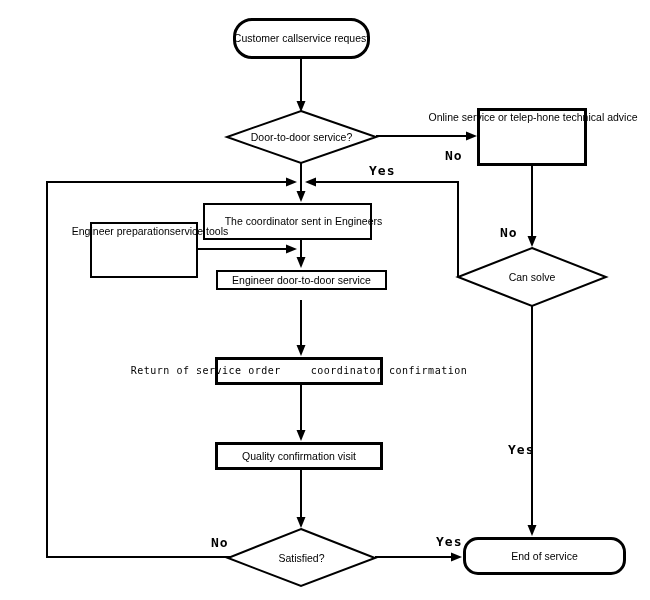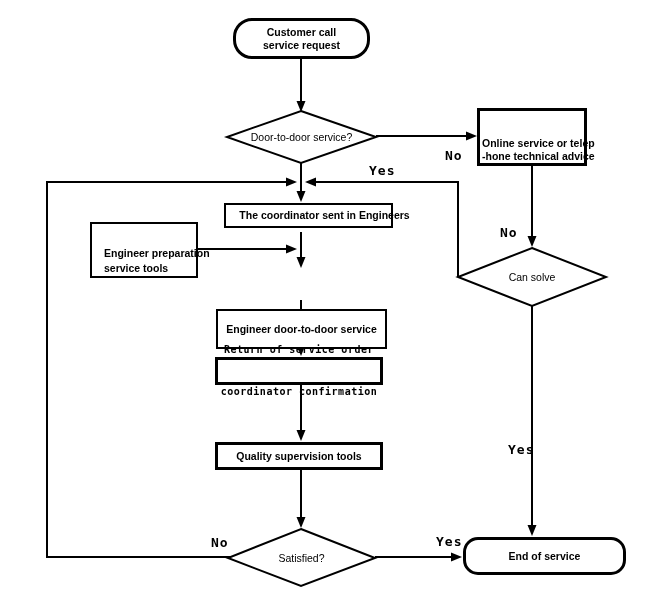--- a/index.html
+++ b/index.html
@@ -11,28 +11,27 @@
   }
   .stage{position:absolute;left:0;top:0;width:650px;height:600px;}
   .wires{position:absolute;left:0;top:0;}
   .wires line,.wires polyline{stroke:var(--line,#000);stroke-width:2;fill:none;}
   .wires polygon.arrow{fill:var(--line,#000);stroke:none;}
   .wires polygon.diamond{fill:var(--node_fill,#fff);stroke:var(--line,#000);stroke-width:2;}
   .node{
     position:absolute;box-sizing:border-box;
     background:var(--node_fill,#fff);
     border:2px solid var(--line,#000);
-    display:flex;flex-direction:column;align-items:center;justify-content:center;
+    display:flex;flex-direction:row;align-items:center;justify-content:center;
     font-size:10.5px;line-height:13px;color:#000;text-align:center;
     white-space:nowrap;
-    font-weight:bold;
   }
   .terminal{border-width:3px;}
   .node.thick{border-width:3px;}
-  .node.left-text{align-items:flex-start;text-align:left;justify-content:flex-end;}
+  .node.left-text{align-items:flex-start;text-align:left;}
   .node.mono{
     font-family:"DejaVu Sans Mono",monospace;
     font-size:10px;line-height:12px;letter-spacing:0.5px;gap:30px;
   }
   .dtext{
     position:absolute;display:flex;align-items:center;justify-content:center;
     font-size:10.5px;color:#000;text-align:left;white-space:nowrap;
   }
   .edge-label{
     position:absolute;
@@ -99,40 +98,40 @@
 
   <div class="dtext" style="left:227px;top:112px;width:149px;height:50px;">Door-to-door service?</div>
   <div class="dtext" style="left:458px;top:248px;width:148px;height:58px;">Can solve</div>
   <div class="dtext" style="left:228px;top:529px;width:147px;height:57px;">Satisfied?</div>
 
   <div class="node thick left-text" style="left:477px;top:108px;width:110px;height:58px;padding-left:2px;">
     <span>Online service or telep</span>
     <span>-hone technical advice</span>
   </div>
 
-  <div class="node" style="left:224px;top:203px;width:169px;height:25px;padding-left:32px;">
+  <div class="node" style="left:203px;top:203px;width:169px;height:37px;padding-left:32px;">
     <span>The coordinator sent in Engineers</span>
   </div>
 
   <div class="node left-text" style="left:90px;top:222px;width:108px;height:56px;padding-left:12px;line-height:15px;">
     <span>Engineer preparation</span>
     <span>service tools</span>
   </div>
 
-  <div class="node" style="left:216px;top:270px;width:171px;height:40px;margin-top:39px;">
+  <div class="node" style="left:216px;top:270px;width:171px;height:20px;">
     <span>Engineer door-to-door service</span>
   </div>
 
   <div class="node thick mono" style="left:215px;top:357px;width:168px;height:28px;">
     <span>Return of service order</span>
     <span>coordinator confirmation</span>
   </div>
 
   <div class="node thick" style="left:215px;top:442px;width:168px;height:28px;">
-    <span>Quality supervision tools</span>
+    <span>Quality confirmation visit</span>
   </div>
 
   <div class="node terminal" style="left:463px;top:537px;width:163px;height:38px;border-radius:15px;">
     <span>End of service</span>
   </div>
 
   <div class="edge-label" style="left:409px;top:149px;">No</div>
   <div class="edge-label" style="left:333px;top:164px;">Yes</div>
   <div class="edge-label" style="left:464px;top:226px;">No</div>
   <div class="edge-label" style="left:472px;top:443px;">Yes</div>

